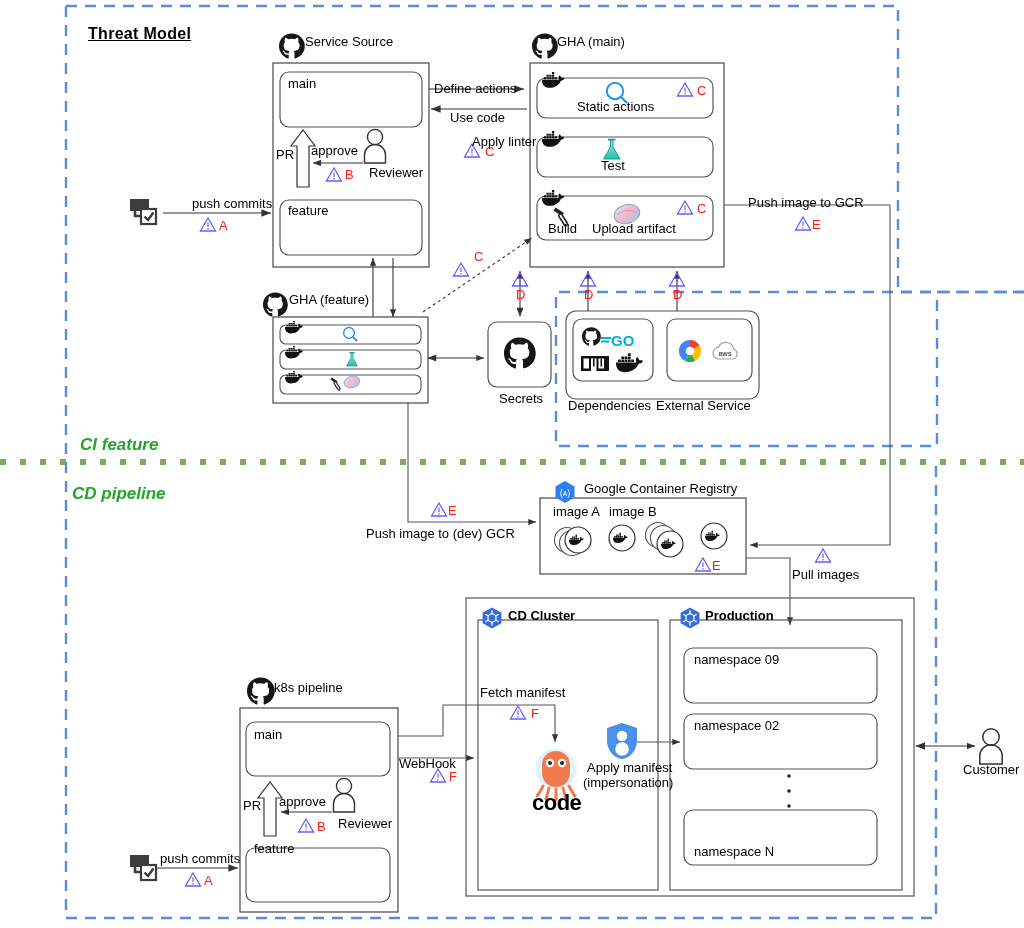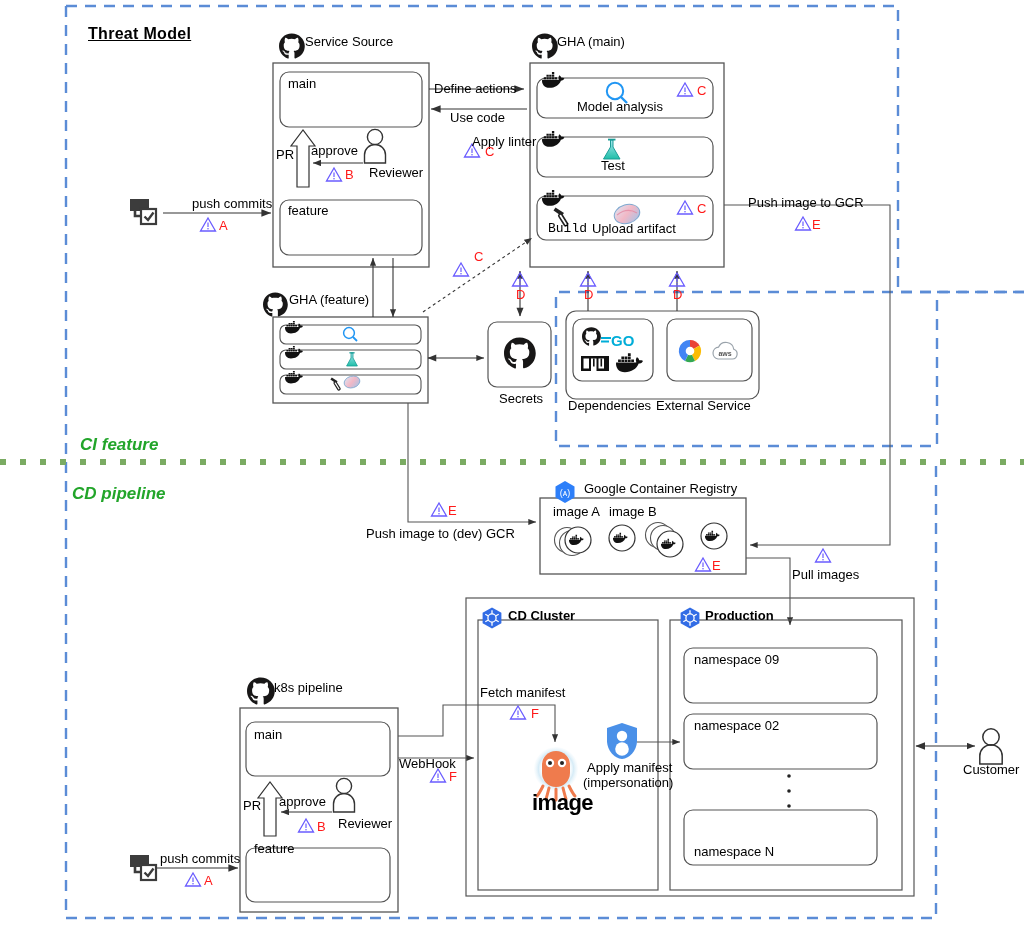--- a/index.html
+++ b/index.html
@@ -430,24 +430,24 @@
 
 <div class="lbl t13" style="left:192px;top:197px;">push commits</div>
 <div class="lbl redl" style="left:219px;top:219px;">A</div>
 
 <div class="lbl t13" style="left:434px;top:82px;">Define actions</div>
 <div class="lbl t13" style="left:450px;top:111px;">Use code</div>
 <div class="lbl t13" style="left:442px;top:135px;margin-left:30px;">Apply linter</div>
 <div class="lbl redl" style="left:485px;top:145px;">C</div>
 
 <div class="lbl t13" style="left:557px;top:35px;">GHA (main)</div>
-<div class="lbl t13" style="left:577px;top:100px;">Model analysis</div>
+<div class="lbl t13" style="left:577px;top:100px;">Static actions</div>
 <div class="lbl redl" style="left:697px;top:84px;">C</div>
 <div class="lbl t13" style="left:601px;top:159px;">Test</div>
-<div class="lbl t13" style="left:548px;top:222px;font-family:Liberation Mono, monospace;">Build</div>
+<div class="lbl t13" style="left:548px;top:222px;">Build</div>
 <div class="lbl t13" style="left:592px;top:222px;">Upload artifact</div>
 <div class="lbl redl" style="left:697px;top:202px;">C</div>
 
 <div class="lbl t13" style="left:289px;top:293px;">GHA (feature)</div>
 <div class="lbl redl" style="left:474px;top:250px;">C</div>
 
 <div class="lbl t13" style="left:499px;top:392px;">Secrets</div>
 <div class="lbl redl" style="left:516px;top:288px;">D</div>
 
 <div class="lbl t13" style="left:568px;top:399px;">Dependencies</div>
@@ -467,21 +467,21 @@
 <div class="lbl redl" style="left:712px;top:559px;">E</div>
 
 <div class="lbl t13" style="left:792px;top:568px;">Pull images</div>
 
 <div class="lbl bold" style="left:508px;top:609px;">CD Cluster</div>
 <div class="lbl bold" style="left:705px;top:609px;">Production</div>
 <div class="lbl t13" style="left:694px;top:653px;">namespace 09</div>
 <div class="lbl t13" style="left:694px;top:719px;">namespace 02</div>
 <div class="lbl t13" style="left:694px;top:815px;margin-top:30px;">namespace N</div>
 
-<div class="lbl" style="left:532px;top:791px;font-size:22px;font-weight:bold;letter-spacing:-.5px;">image</div>
+<div class="lbl" style="left:532px;top:791px;font-size:22px;font-weight:bold;letter-spacing:-.5px;">code</div>
 
 <div class="lbl t13" style="left:480px;top:686px;">Fetch manifest</div>
 <div class="lbl redl" style="left:531px;top:707px;">F</div>
 
 <div class="lbl t13" style="left:399px;top:757px;">WebHook</div>
 <div class="lbl redl" style="left:449px;top:770px;">F</div>
 
 <div class="lbl t13" style="left:587px;top:761px;">Apply manifest</div>
 <div class="lbl t13" style="left:583px;top:776px;">(impersonation)</div>
 

